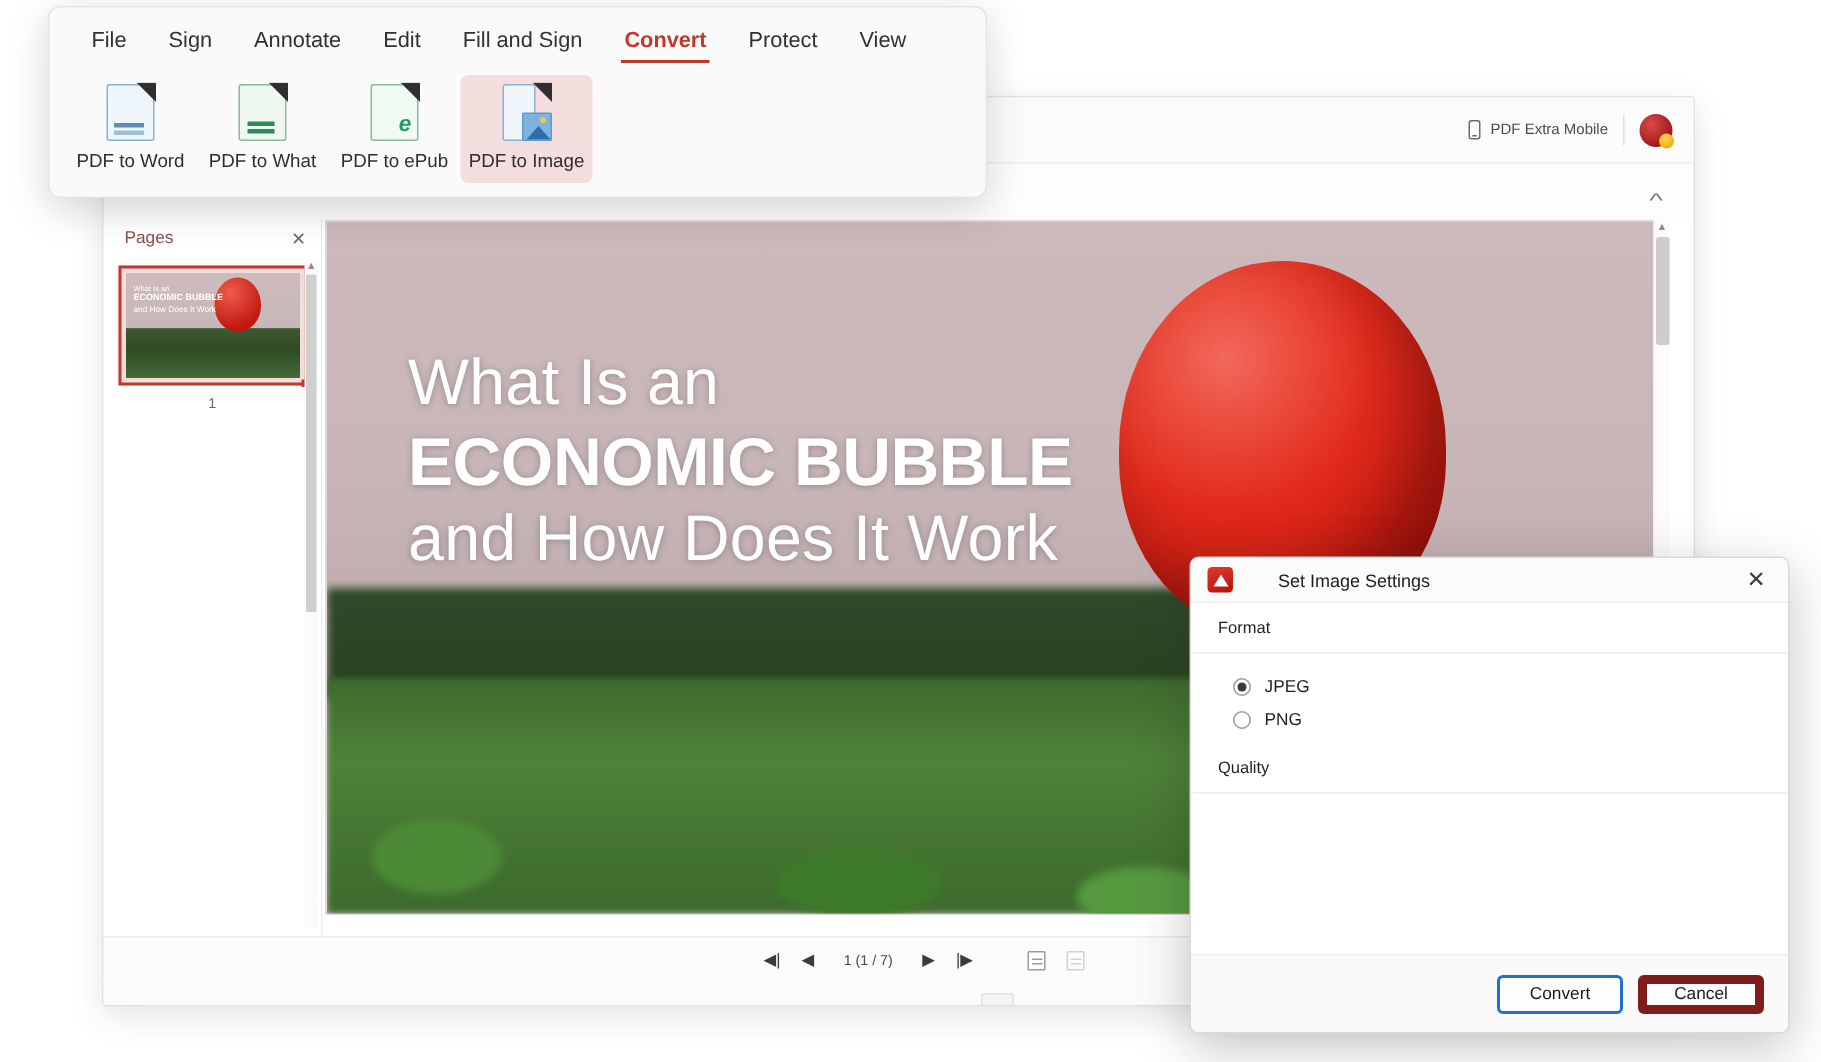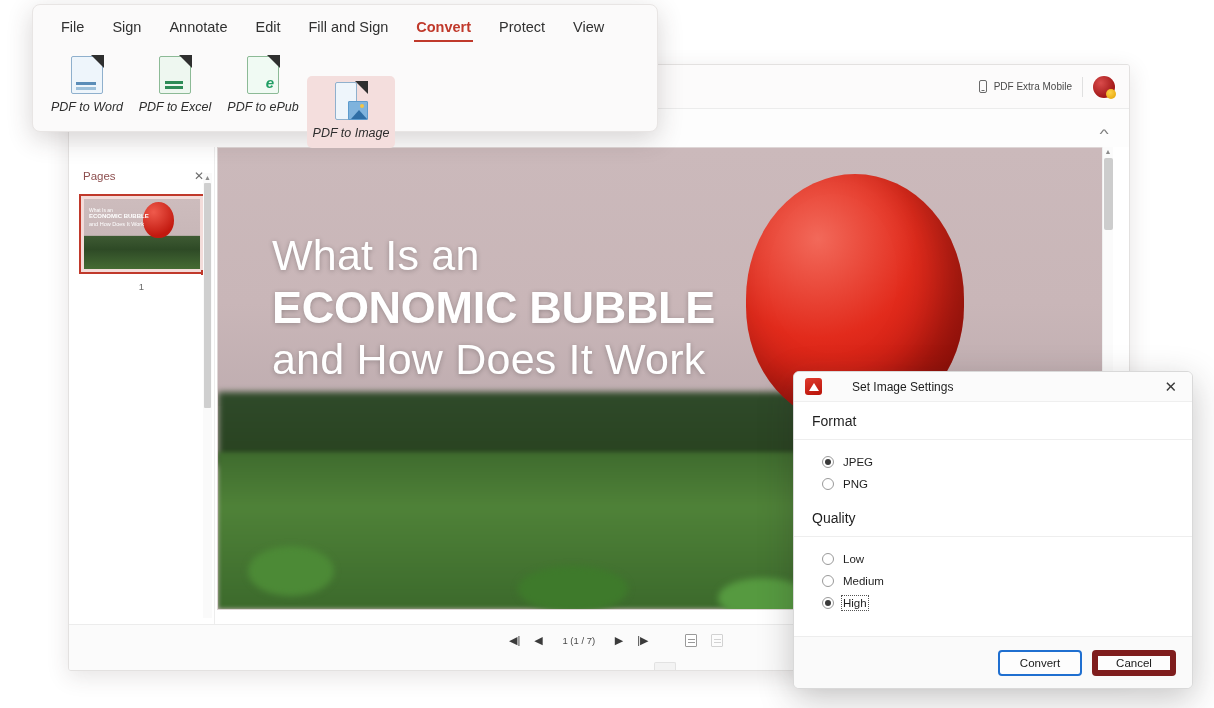--- a/index.html
+++ b/index.html
@@ -50,21 +50,20 @@
   }
 
   
   .pages-panel {
     position:absolute; left:0; top:82px; width:146px; bottom: 46px;
     background:#fff; border-right:1px solid #ededed;
   }
   .pages-head {
     display:flex; align-items:center; justify-content:space-between;
     padding: 6px 10px 4px 14px;
-    margin-top: 17px;
   }
   .pages-title { font-size: 11.5px; color:#8d4f4f; }
   .pages-close { font-size: 12px; color:#6e6e6e; cursor:pointer; line-height:1; }
 
   .thumb-wrap { padding: 8px 10px 0 10px; }
   .thumb {
     position:relative; width: 126px; height: 80px;
     border: 2px solid #c0392b; background:#f3dcda; padding:3px;
   }
   .thumb-inner {
@@ -184,22 +183,22 @@
   }
   .tab.active { color:#c0392b; font-weight:bold; }
   .tab.active:after{
     content:""; position:absolute; left:12px; right:12px; bottom:0; height:2px; background:#c0392b;
   }
   .ribbon-body { display:flex; align-items:flex-start; padding: 8px 0 0 10px; gap: 0; }
   .rb-item {
     width: 88px; padding: 6px 2px 8px 2px; text-align:center;
     border-radius: 5px; cursor:pointer;
   }
-  .rb-item.selected { background:#f4dedd;margin-top:26px; }
-  .rb-label { font-size: 12.5px; color:#2e2e2e; margin-top: 6px; white-space:nowrap;font-style:italic; }
+  .rb-item.selected { background:#f4dedd; }
+  .rb-label { font-size: 12.5px; color:#2e2e2e; margin-top: 6px; white-space:nowrap; }
 
   .docicon { width:32px; height:38px; position:relative; margin: 0 auto; }
   .docicon .sheet{
     position:absolute; inset:0; background:#fff; border:1.4px solid #7c99b8; border-radius:2px;
   }
   .docicon .fold{
     position:absolute; right:-1px; top:-1px; width:13px; height:13px;
     background:#2f2f2f; clip-path: polygon(0 0,100% 0,100% 100%);
   }
   .docicon.word .sheet{ border-color:#8fb0cd; background:#eef5fb; }
@@ -241,21 +240,21 @@
     position:relative; flex:0 0 auto;
   }
   .dlg-appicon:after{
     content:""; position:absolute; left:50%; top:52%; transform:translate(-50%,-50%);
     width:0;height:0;border-left:5px solid transparent;border-right:5px solid transparent;border-bottom:8px solid #fff;
   }
   .dlg-title-text{ font-size: 12px; color:#1d1d1d; flex:1;margin-left:20px; }
   .dlg-close{ font-size:15px; color:#3a3a3a; cursor:pointer; line-height:1; padding:2px 5px; }
 
   .dlg-section-head{
-    font-size: 14px; color:#1f1f1f; padding: 11px 0 10px 18px;
+    font-size: 11px; color:#1f1f1f; padding: 11px 0 10px 18px;
     border-bottom: 1px solid #eeeeee;
   }
   .dlg-group{ padding: 11px 0 4px 28px; }
   .radio-row{ display:flex; align-items:center; gap:9px; padding: 5px 0; cursor:pointer; width: fit-content;}
   .radio{
     width:12px;height:12px;border-radius:50%;border:1.3px solid #9a9a9a;background:#fff;
     position:relative; flex:0 0 auto;
   }
   .radio.on:after{
     content:""; position:absolute; left:50%; top:50%; transform:translate(-50%,-50%);
@@ -382,21 +381,21 @@
             <span class="fold"></span>
         </div>
         <div class="rb-label">PDF to Word</div>
       </div>
       <div class="rb-item">
         <div class="docicon excel">
           <span class="sheet"></span>
             <span class="mark"></span>
             <span class="fold"></span>
         </div>
-        <div class="rb-label">PDF to Excel</div>
+        <div class="rb-label">PDF to What</div>
       </div>
       <div class="rb-item">
         <div class="docicon epub">
           <span class="sheet"></span>
             <span class="mark">e</span>
             <span class="fold"></span>
         </div>
         <div class="rb-label">PDF to ePub</div>
       </div>
       <div class="rb-item selected">
@@ -423,34 +422,20 @@
         <span class="radio on"></span>
         <span class="radio-label">JPEG</span>
       </div>
       <div class="radio-row">
         <span class="radio"></span>
         <span class="radio-label">PNG</span>
       </div>
     </div>
 
     <div class="dlg-section-head">Quality</div>
-    <div class="dlg-group">
-      <div class="radio-row">
-        <span class="radio"></span>
-        <span class="radio-label">Low</span>
-      </div>
-      <div class="radio-row">
-        <span class="radio"></span>
-        <span class="radio-label">Medium</span>
-      </div>
-      <div class="radio-row focused">
-        <span class="radio on"></span>
-        <span class="radio-label">High</span>
-      </div>
-    </div>
 
     <div class="dlg-footer">
       <div class="btn primary">Convert</div>
       <div class="btn">Cancel</div>
     </div>
   </div>
 
 </div>
 
 </body></html>

